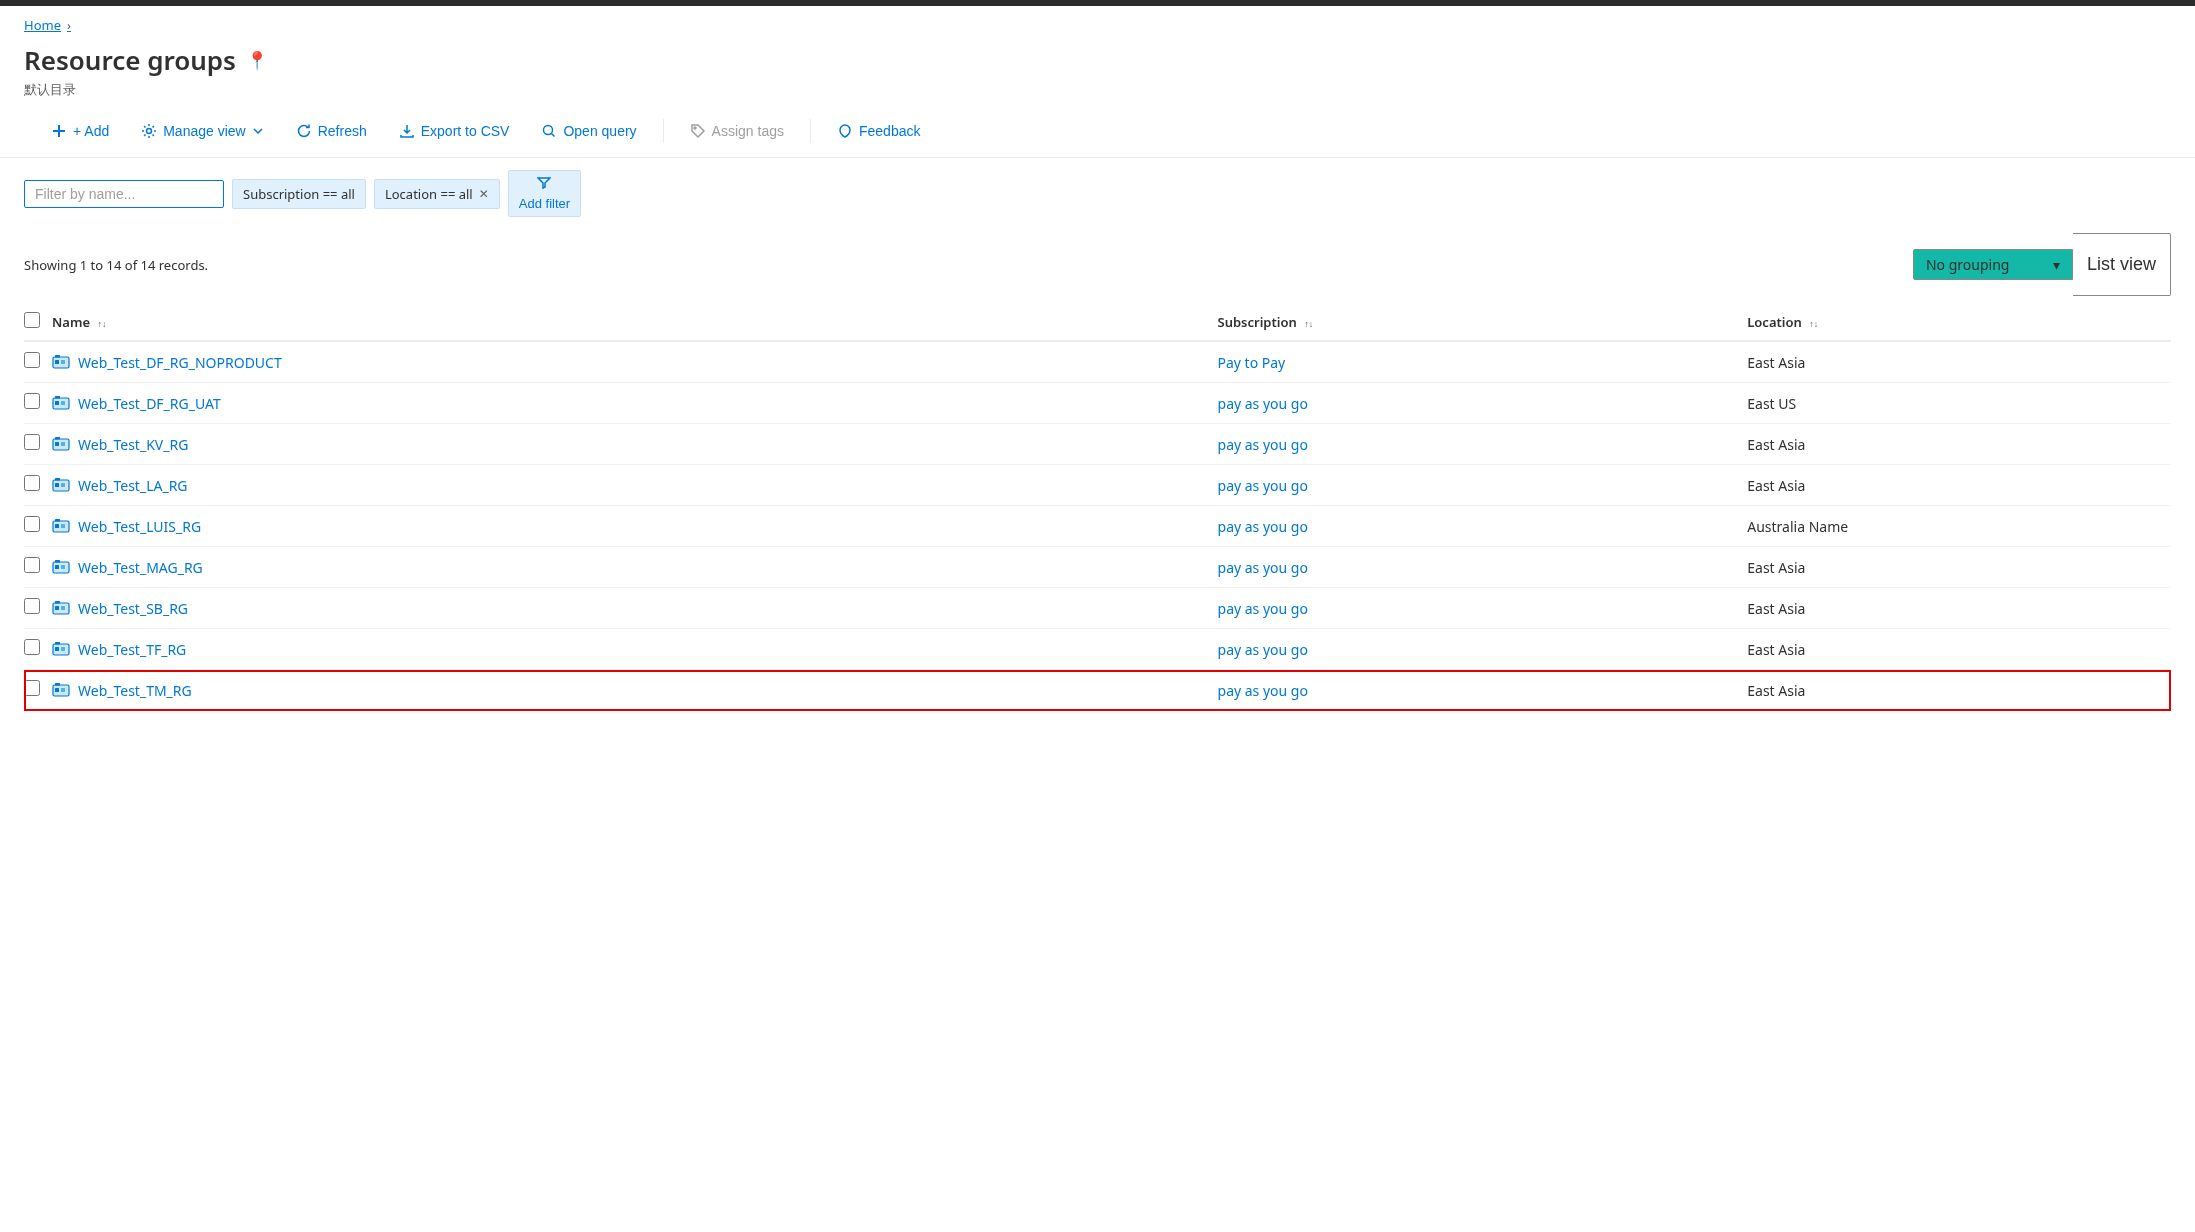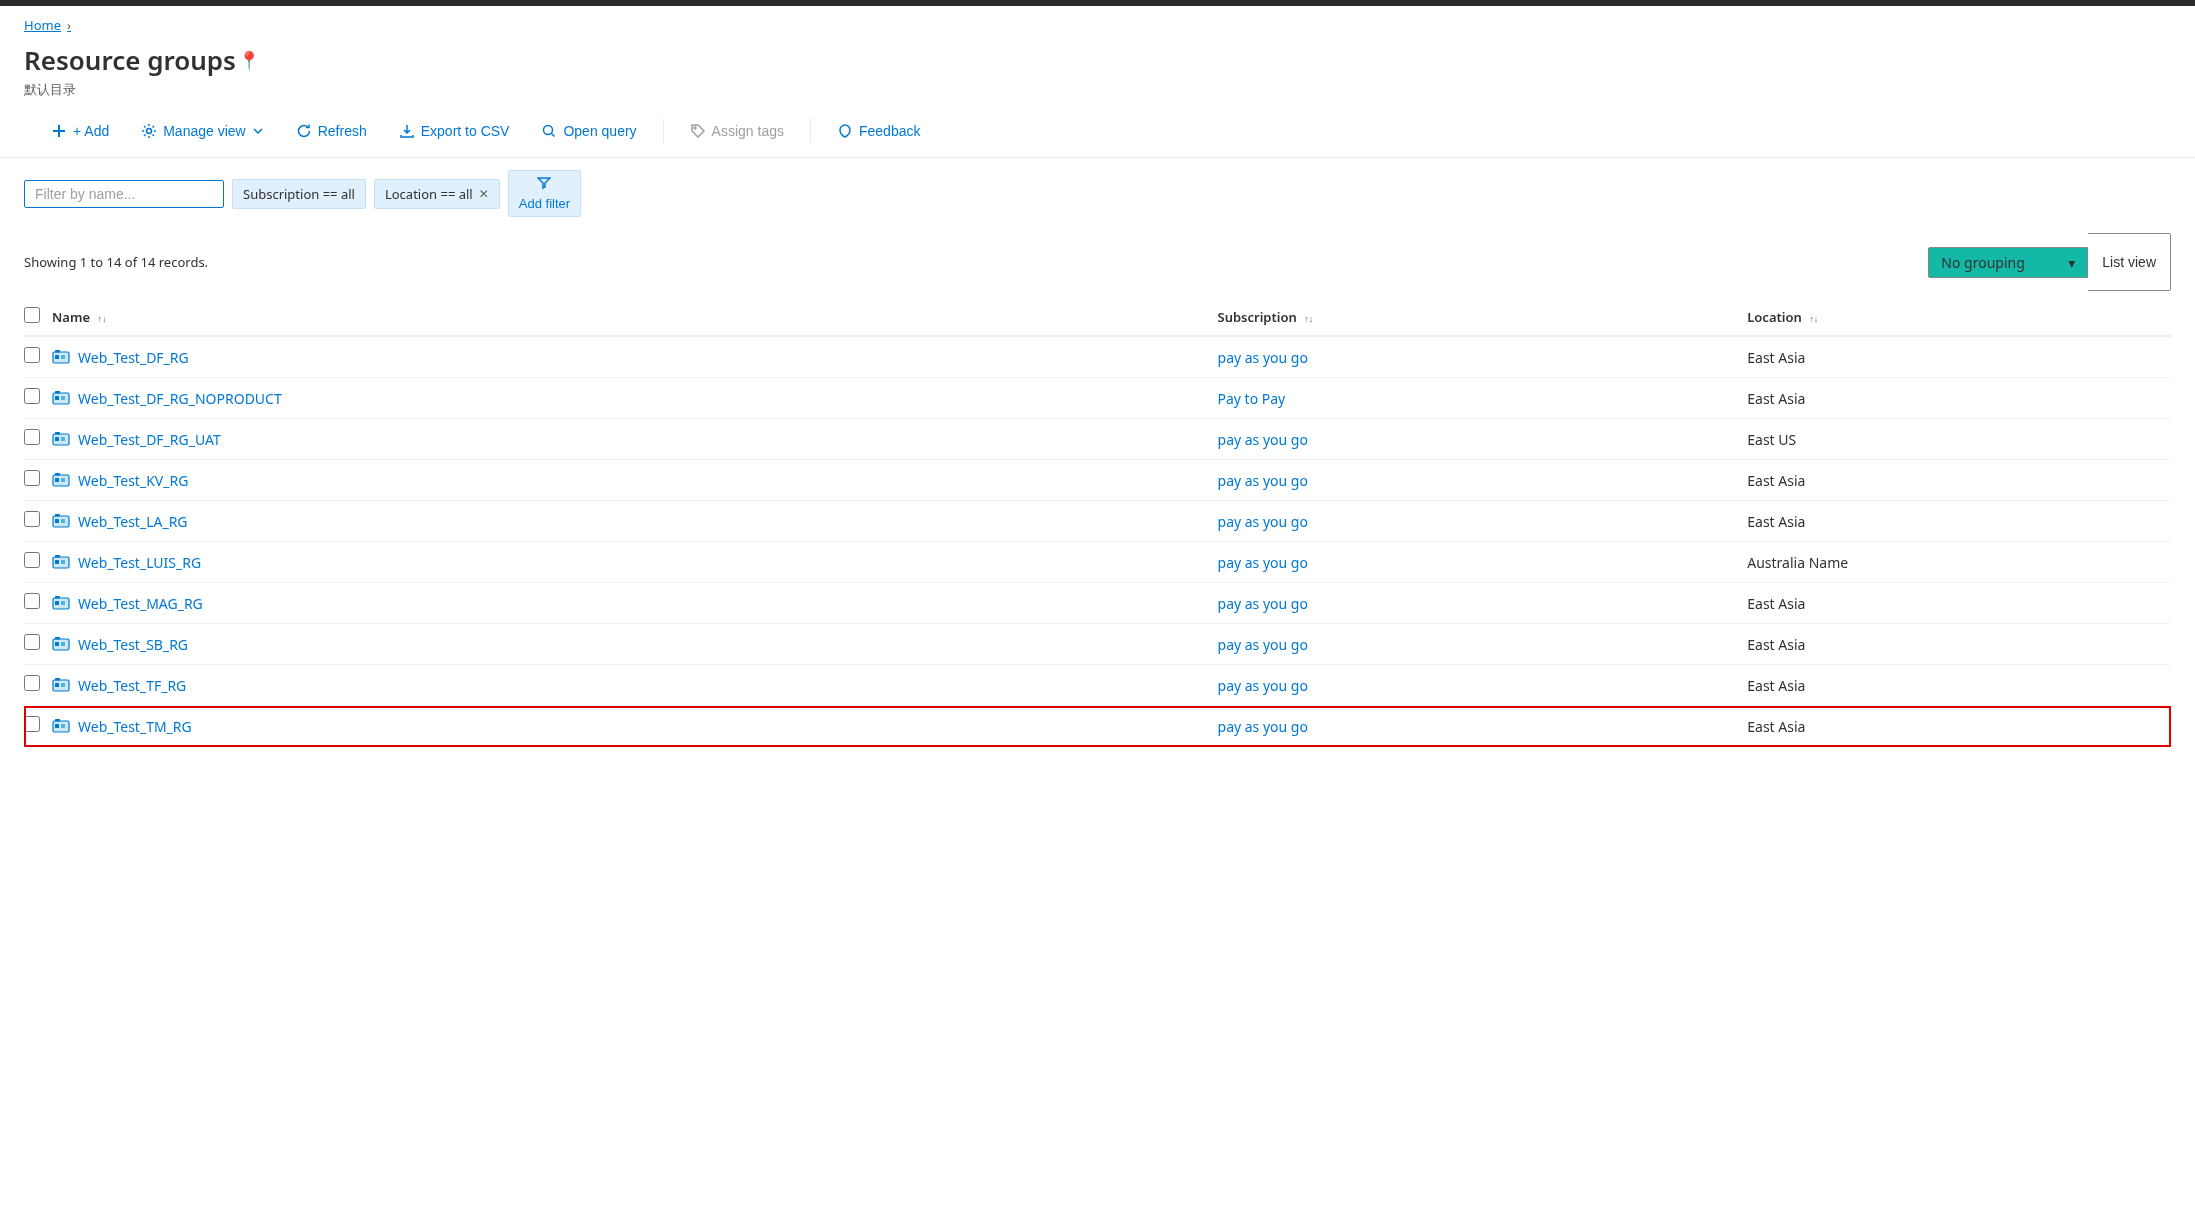--- a/index.html
+++ b/index.html
@@ -20,21 +20,21 @@
       display: flex;
       align-items: center;
       gap: 6px;
       text-decoration: underline;
     }
     .breadcrumb span { color: #605e5c; }
     .page-header {
       padding: 8px 24px 0;
       display: flex;
       align-items: center;
-      gap: 2px;
+      gap: 10px;
     }
     .page-title {
       font-size: 26px;
       font-weight: 600;
       color: #323130;
     }
     .pin-icon {
       font-size: 18px;
       color: #605e5c;
       cursor: pointer;
@@ -145,21 +145,21 @@
       min-width: 160px;
       justify-content: flex-end;
     }
     .grouping-select .chevron { margin-left: auto; }
     .list-view-btn {
       border: 1px solid #8a8886;
       border-left: none;
       border-radius: 0 2px 2px 0;
       padding: 20px 14px;
       background: #fff;
-      font-size: 14px;
+      font-size: 18px;
       color: #323130;
       cursor: pointer;
     }
     .table-container {
       padding: 0 24px;
     }
     table {
       width: 100%;
       border-collapse: collapse;
     }
@@ -343,36 +343,20 @@
         <tr>
           <td class="check-col"><input type="checkbox" style=""></td>
           <td>
             <a href="#" class="resource-link">
               <svg class="resource-icon" viewBox="0 0 18 18">
     <rect x="1" y="4" width="16" height="11" rx="1.5" fill="#cce8f4" stroke="#0078d4" stroke-width="1.2"></rect>
     <rect x="3" y="7" width="4" height="4" rx="0.5" fill="#0078d4"></rect>
     <rect x="9" y="7" width="4" height="4" rx="0.5" fill="#50b4e0"></rect>
     <rect x="3" y="2" width="5" height="2.5" rx="0.5" fill="#0078d4"></rect>
   </svg>
-              <span>Web_Test_DF_RG</span>
-            </a>
-          </td>
-          <td><a href="#" class="sub-link">pay as you go</a></td>
-          <td class="location-text">East Asia</td>
-        </tr>
-        <tr>
-          <td class="check-col"><input type="checkbox" style=""></td>
-          <td>
-            <a href="#" class="resource-link">
-              <svg class="resource-icon" viewBox="0 0 18 18">
-    <rect x="1" y="4" width="16" height="11" rx="1.5" fill="#cce8f4" stroke="#0078d4" stroke-width="1.2"></rect>
-    <rect x="3" y="7" width="4" height="4" rx="0.5" fill="#0078d4"></rect>
-    <rect x="9" y="7" width="4" height="4" rx="0.5" fill="#50b4e0"></rect>
-    <rect x="3" y="2" width="5" height="2.5" rx="0.5" fill="#0078d4"></rect>
-  </svg>
               <span>Web_Test_DF_RG_NOPRODUCT</span>
             </a>
           </td>
           <td><a href="#" class="sub-link">Pay to Pay</a></td>
           <td class="location-text">East Asia</td>
         </tr>
         <tr>
           <td class="check-col"><input type="checkbox" style=""></td>
           <td>
             <a href="#" class="resource-link">

